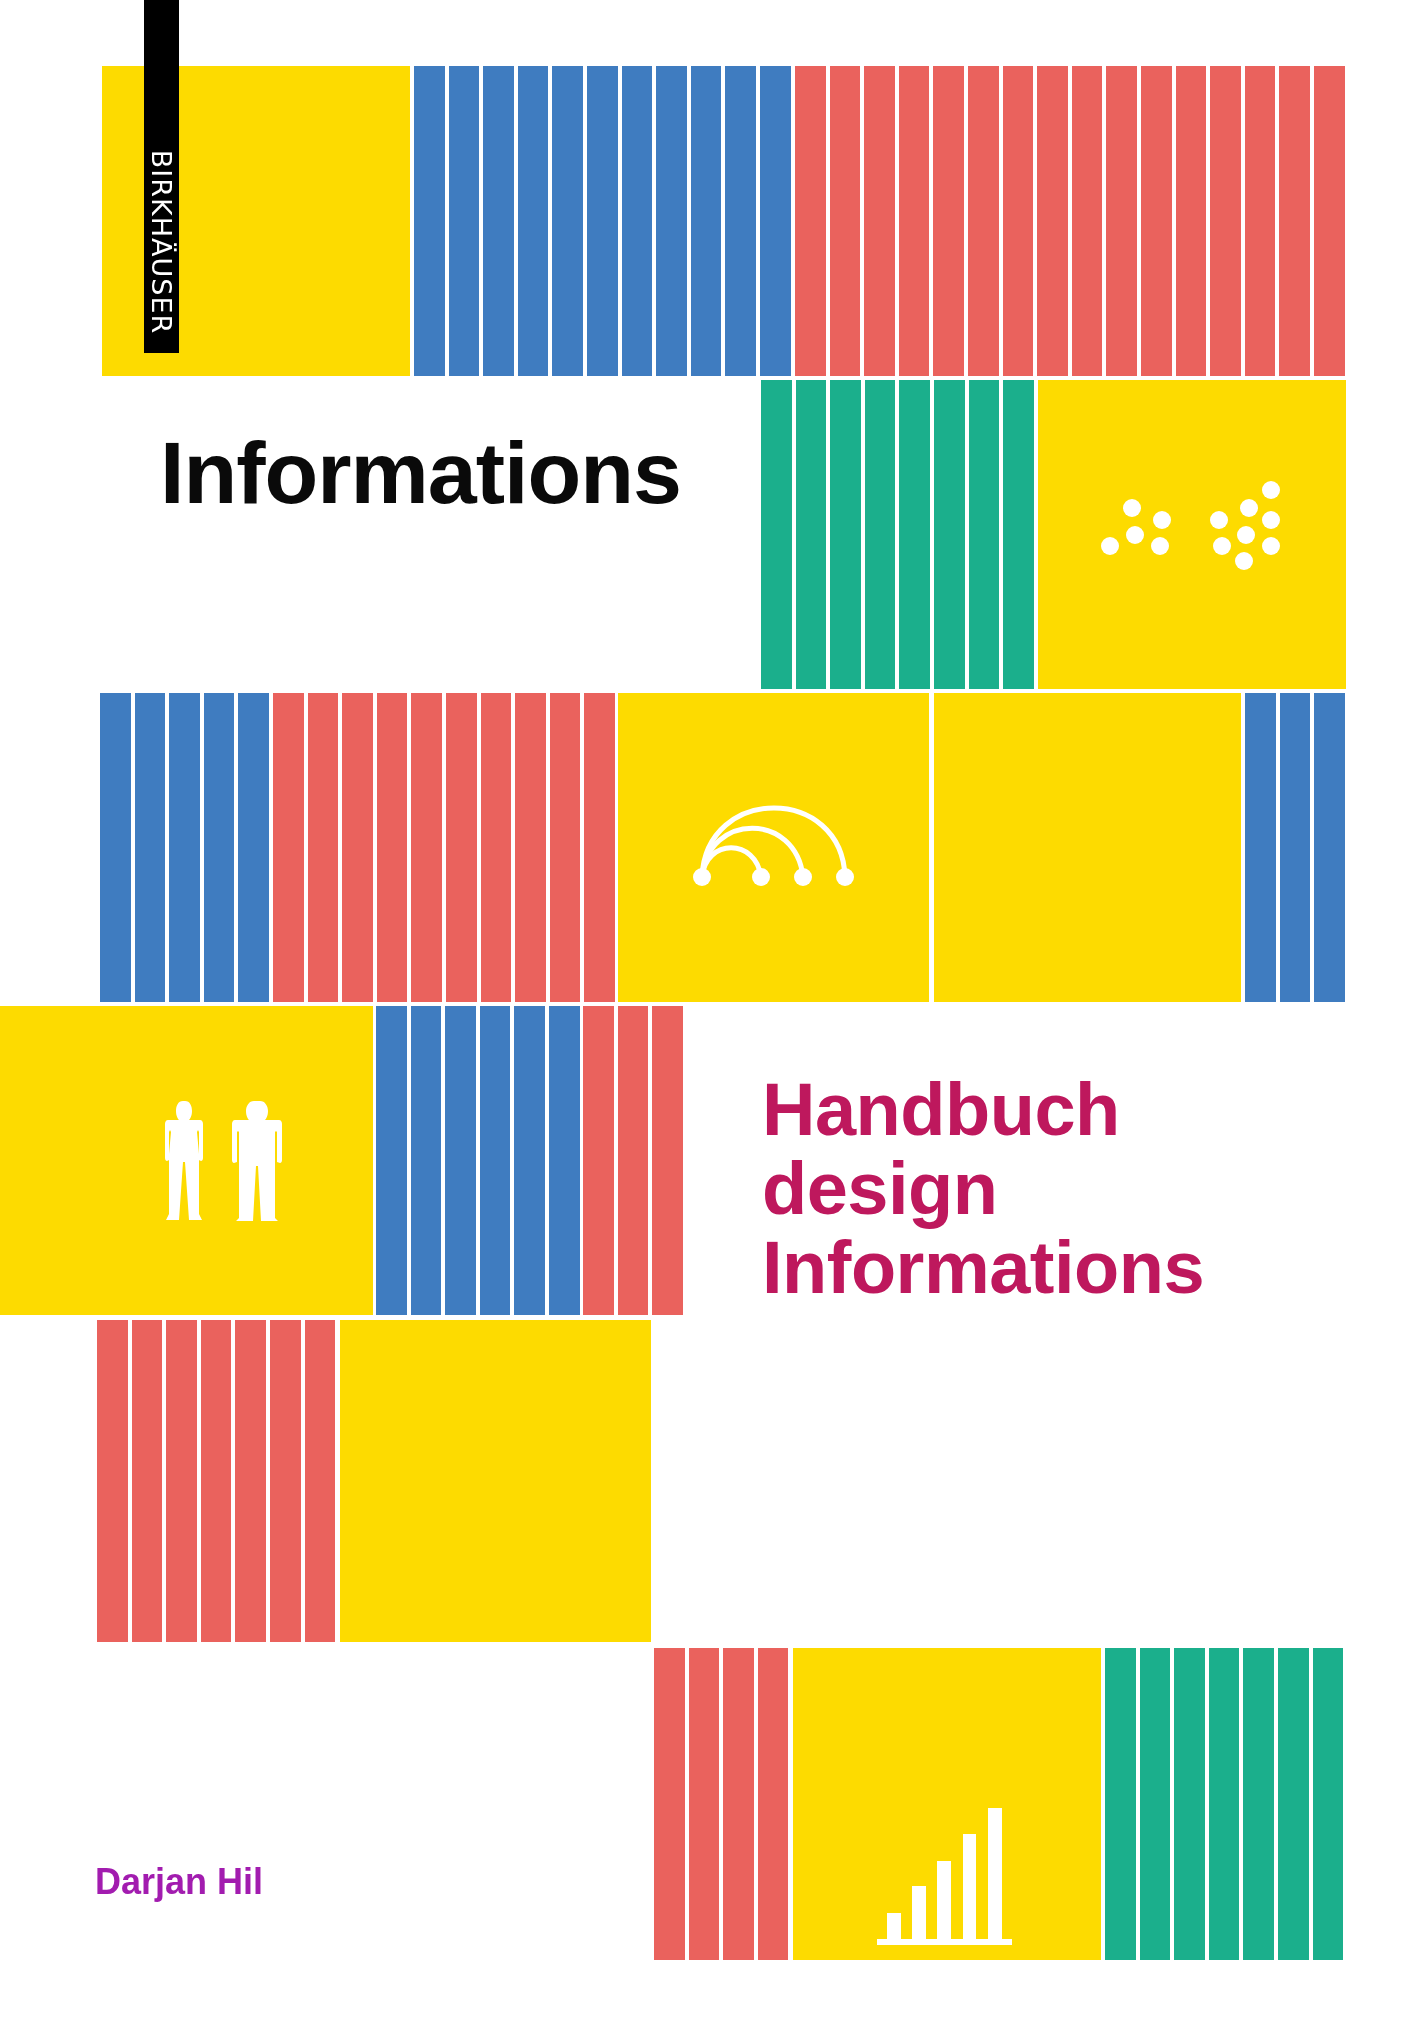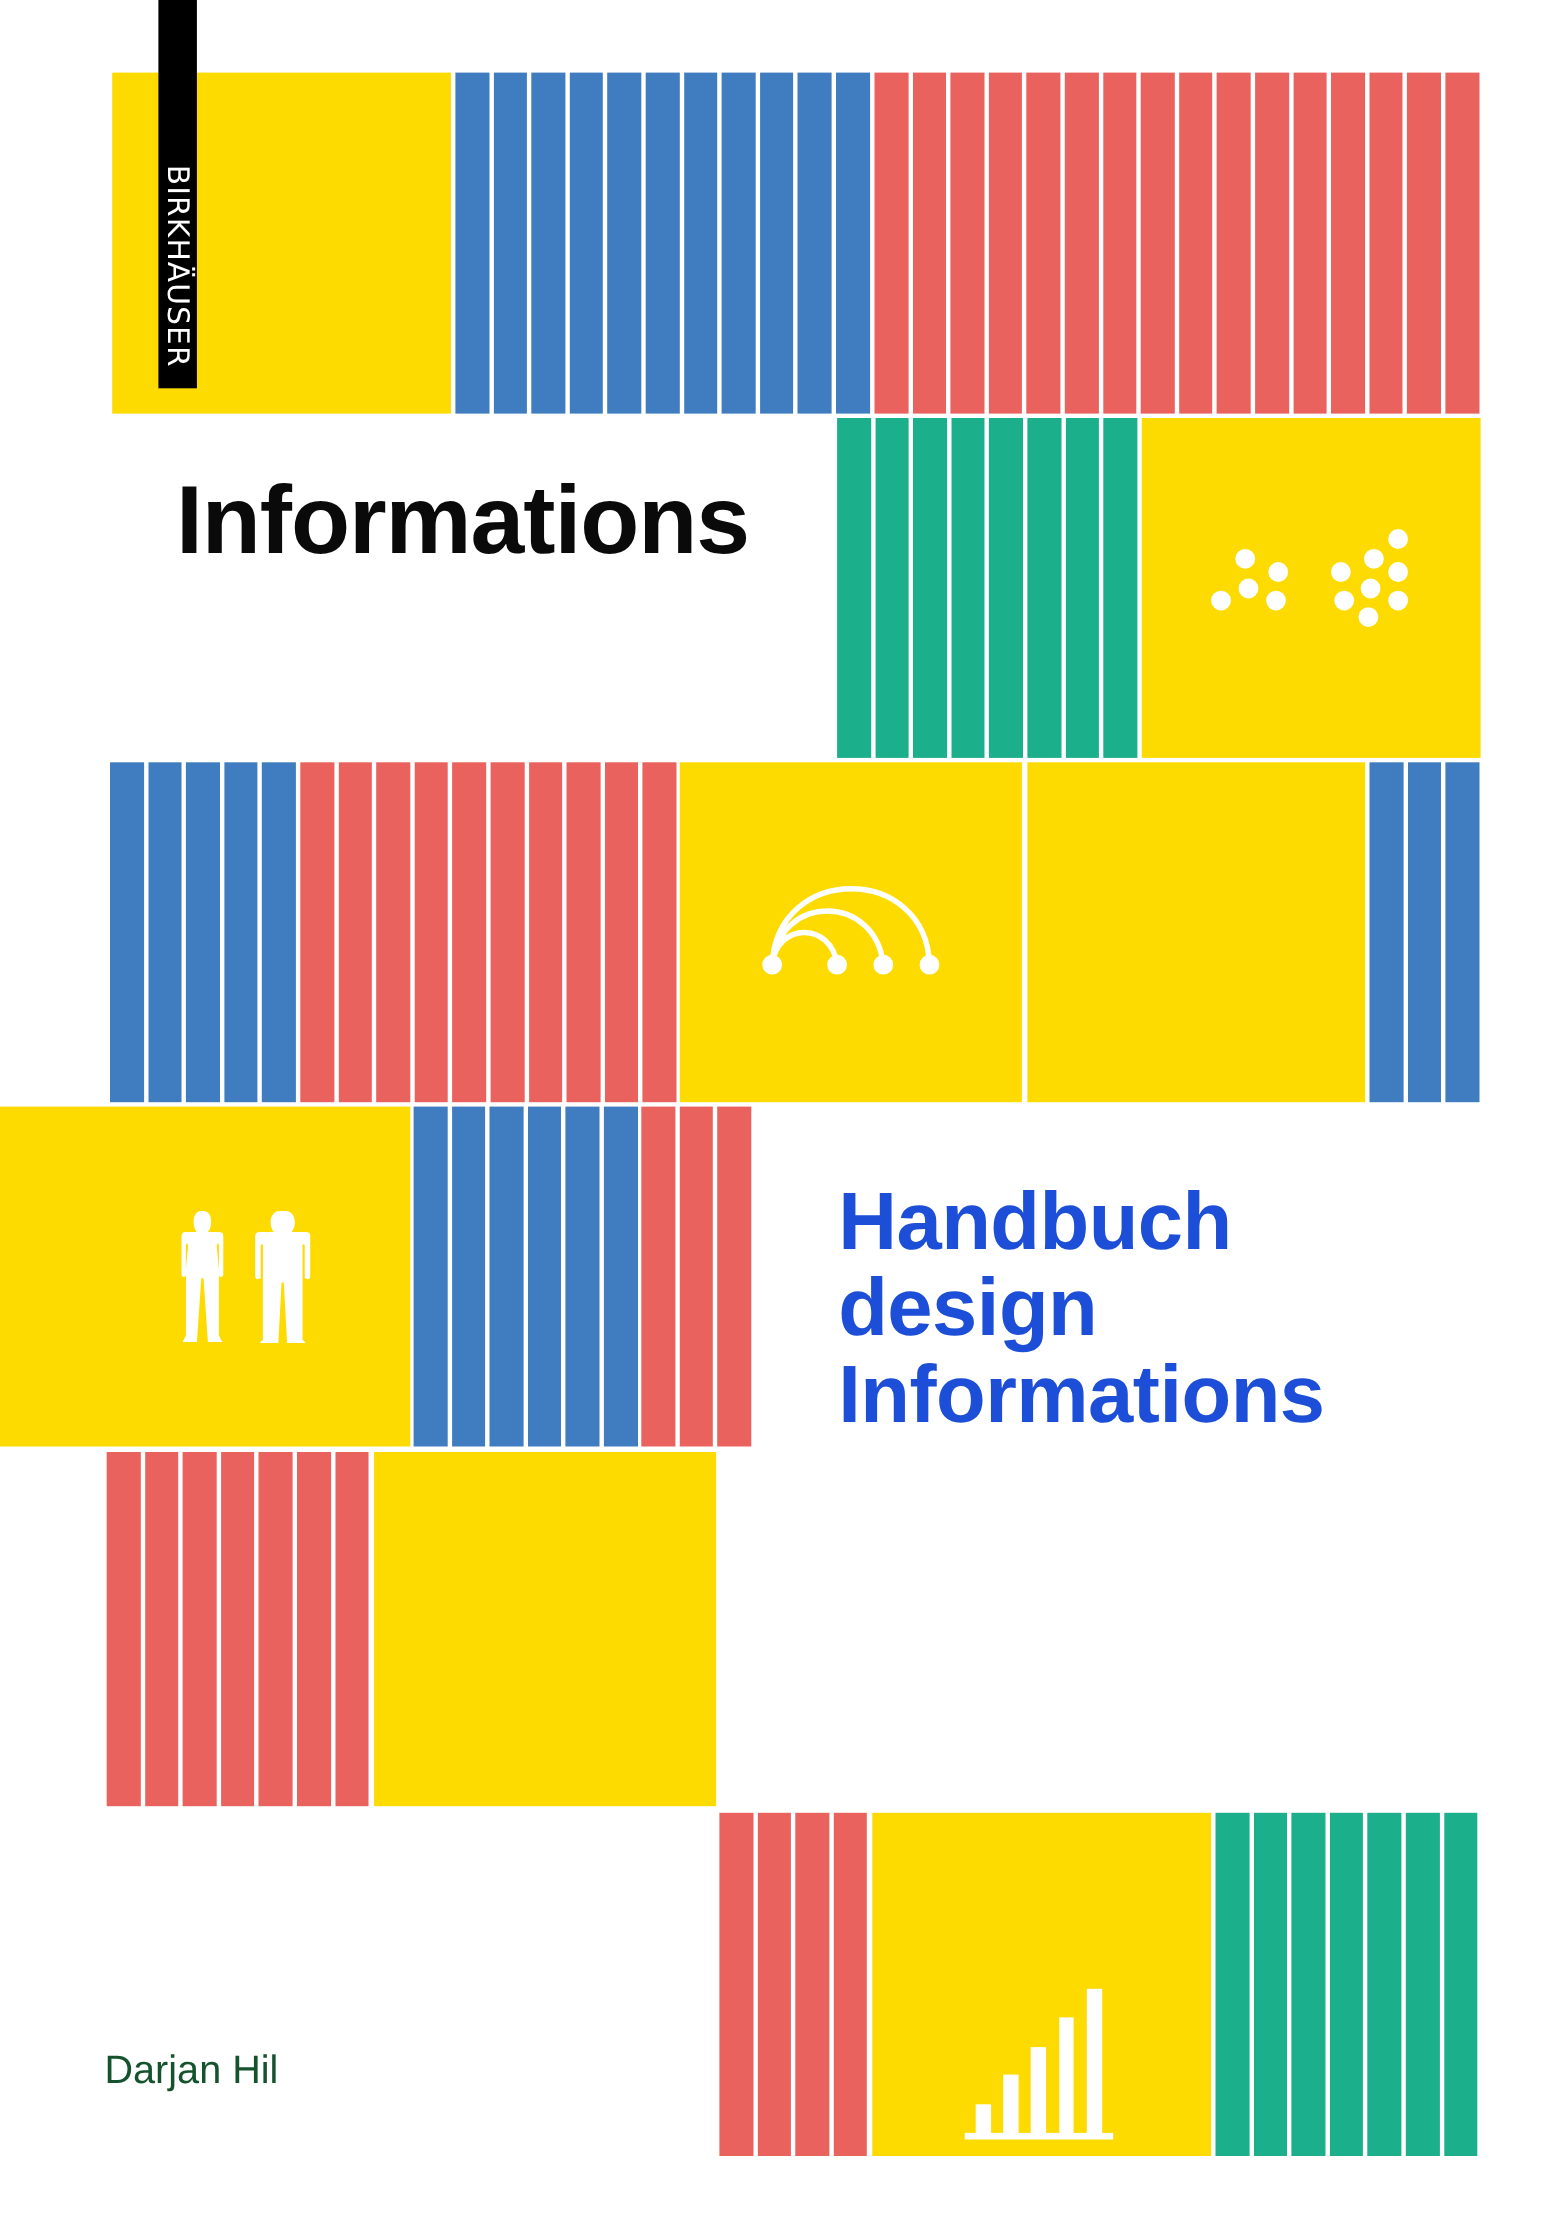--- a/index.html
+++ b/index.html
@@ -7,23 +7,23 @@
          font-family:"Liberation Sans", "DejaVu Sans", sans-serif; }
   .block { position:absolute; }
   .tile { position:absolute; background:#FDDB00; }
   .publisher-bar { position:absolute; left:144px; top:0; width:35px; height:353px; background:#000; z-index:5; }
   .publisher-text { position:absolute; left:161px; top:242px; transform:translate(-50%,-50%) rotate(90deg);
         color:#fff; font-family:"DejaVu Sans", sans-serif; font-size:27px; letter-spacing:1px; white-space:nowrap; z-index:6; }
   .title { position:absolute; left:160px; top:430px; font-weight:bold; font-size:88px; line-height:86px;
         color:#0a0a0a; letter-spacing:-1px; z-index:3; }
   .title div { white-space:nowrap; }
   .subtitle { position:absolute; left:762px; top:1070px; font-weight:bold; font-size:74px; line-height:79px;
-        color:#1d4ed8; letter-spacing:-0.5px; }
+        color:#be185d; letter-spacing:-0.5px; }
   .subtitle div { white-space:nowrap; }
-  .authors { position:absolute; left:95px; top:1860px; font-weight:normal; font-size:36px; line-height:44px; color:#14532d; }
+  .authors { position:absolute; left:95px; top:1860px; font-weight:bold; font-size:36px; line-height:44px; color:#a21caf; }
   .authors div { white-space:nowrap; }
   svg.icon { position:absolute; overflow:visible; }
 </style>
 </head>
 <body>
 
 <div id="grid">
     <div class="tile" style="left: 102px; top: 66px; width: 308px; height: 310px; background: rgb(253, 219, 0);"></div>
     <div class="block" style="left: 414px; top: 66px; width: 30.6px; height: 310px; background: rgb(63, 124, 192);"></div>
     <div class="block" style="left: 448.6px; top: 66px; width: 30.6px; height: 310px; background: rgb(63, 124, 192);"></div>

